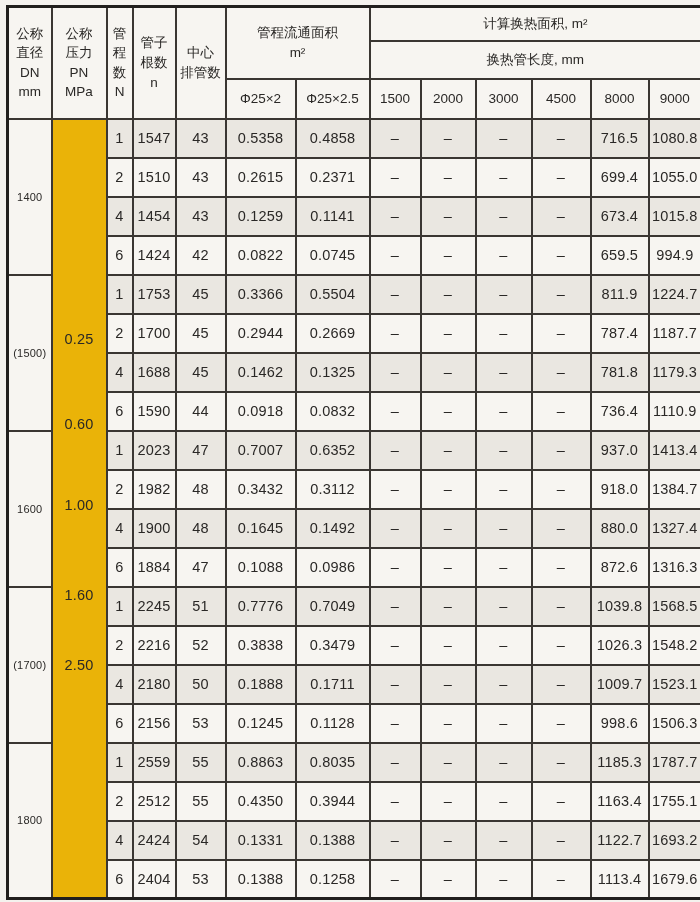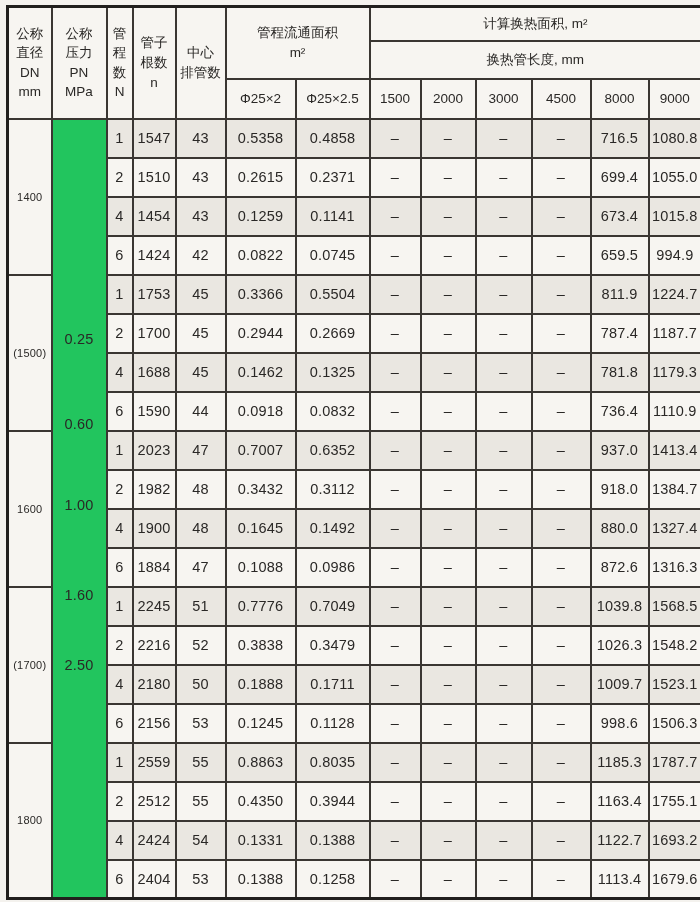--- a/index.html
+++ b/index.html
@@ -43,21 +43,21 @@
   tbody tr { height: 39px; }
   tbody td { font-size: 14.5px; letter-spacing: 0.2px; }
   
   tbody tr:nth-child(odd) td.d { background: #eae7e1; }
   td.dn {
     font-size: 11px;
     background: #f7f5f1;
   }
   td.pn {
     position: relative;
-    background: #22c55e;
+    background: #eab308;
     margin-left: 9px;
   }
   td.pn .pnv {
     position: absolute;
     left: 0;
     width: 100%;
     transform: translateY(-50%);
     font-size: 14.5px;
   }
 </style>

